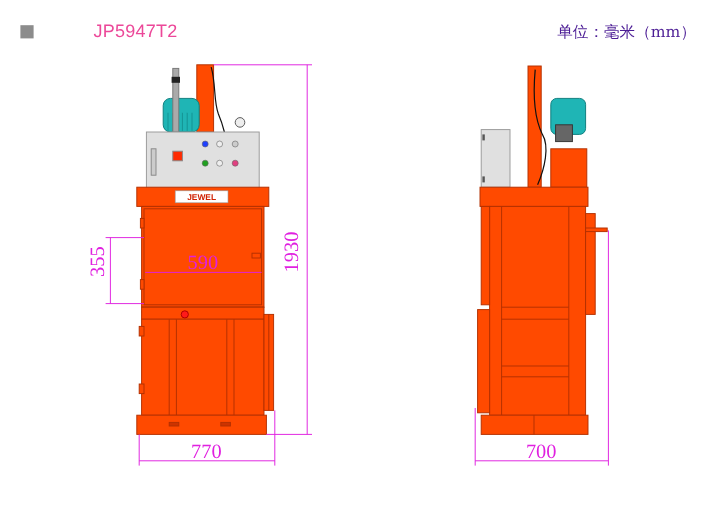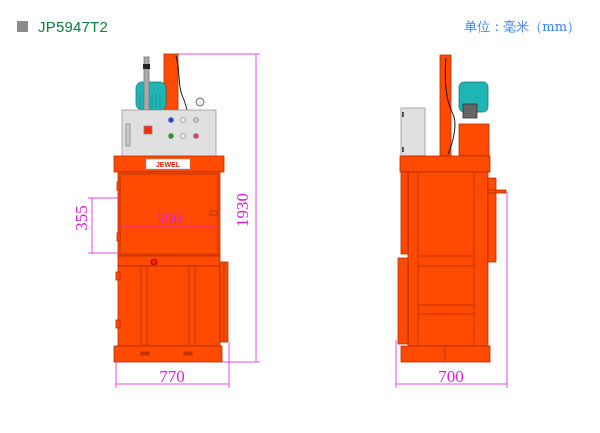--- a/index.html
+++ b/index.html
@@ -1,20 +1,20 @@
 <!DOCTYPE html>
 <html><head>
 <meta charset="utf-8">
 <style>
   html,body{margin:0;padding:0;background:#fff;}
   body{width:600px;height:433px;position:relative;overflow:hidden;font-family:"Liberation Sans",sans-serif;}
   .hdr-left{position:absolute;left:17px;top:18px;display:flex;align-items:center;}
   .sq{width:11px;height:11px;background:#8c8c8c;margin-right:10px;}
-  .model{font-size:15px;color:#15803d;letter-spacing:0.2px;}
-  .hdr-right{position:absolute;right:20px;top:18px;font-size:13px;color:#3b82f6;font-family:"DejaVu Serif",serif;}
+  .model{font-size:15px;color:#ec4899;letter-spacing:0.2px;margin-left:40px;}
+  .hdr-right{position:absolute;right:20px;top:18px;font-size:13px;color:#4c1d95;font-family:"DejaVu Serif",serif;}
   svg{position:absolute;left:0;top:0;}
   .dim{font-family:"Liberation Serif",serif;fill:#e020e0;}
 </style>
 </head>
 <body>
 
 <div class="hdr-left">
   <div class="sq"></div>
   <span class="model">JP5947T2</span>
 </div>

